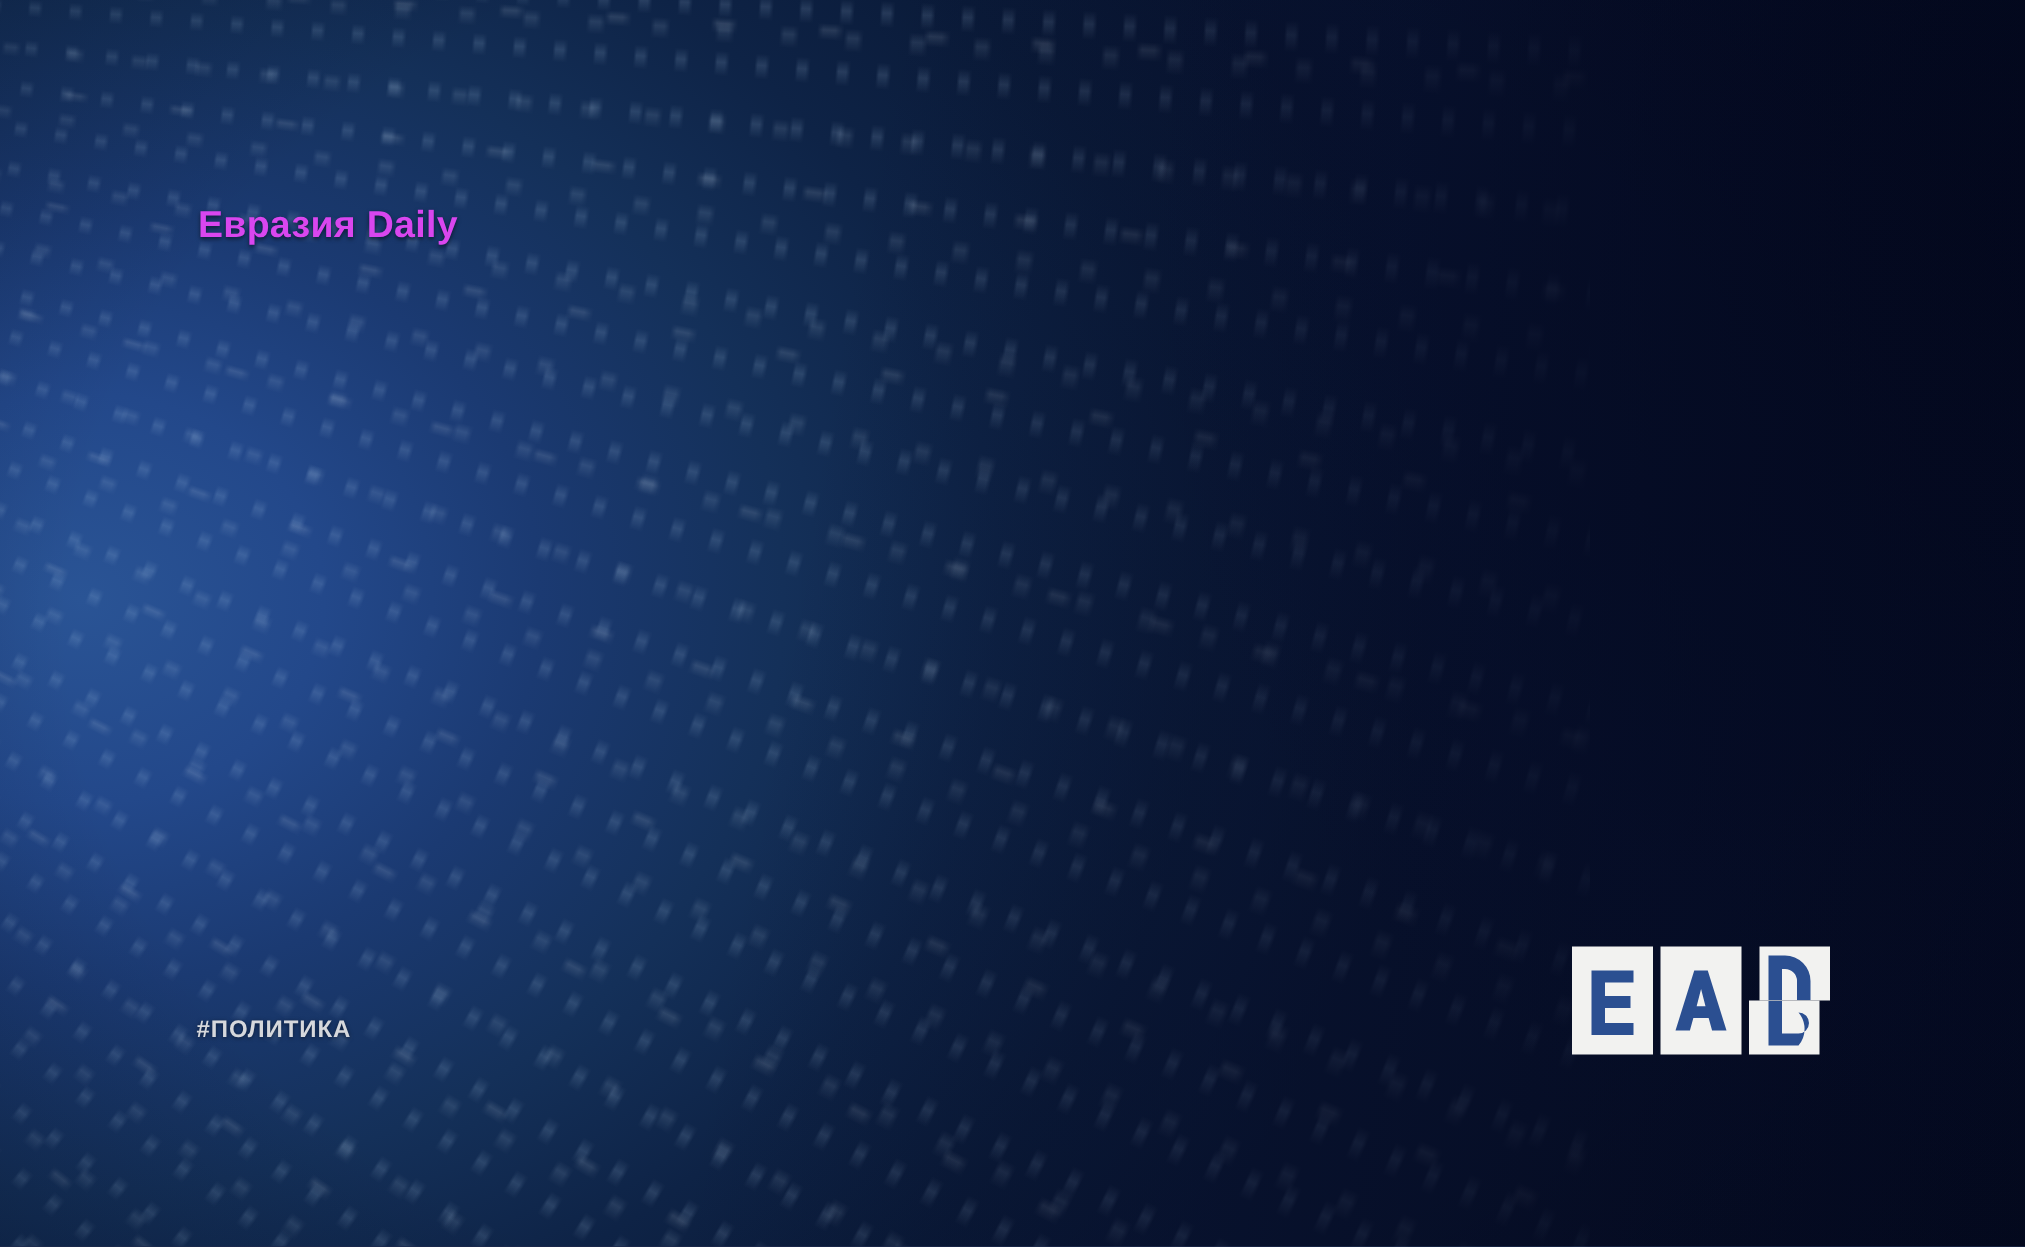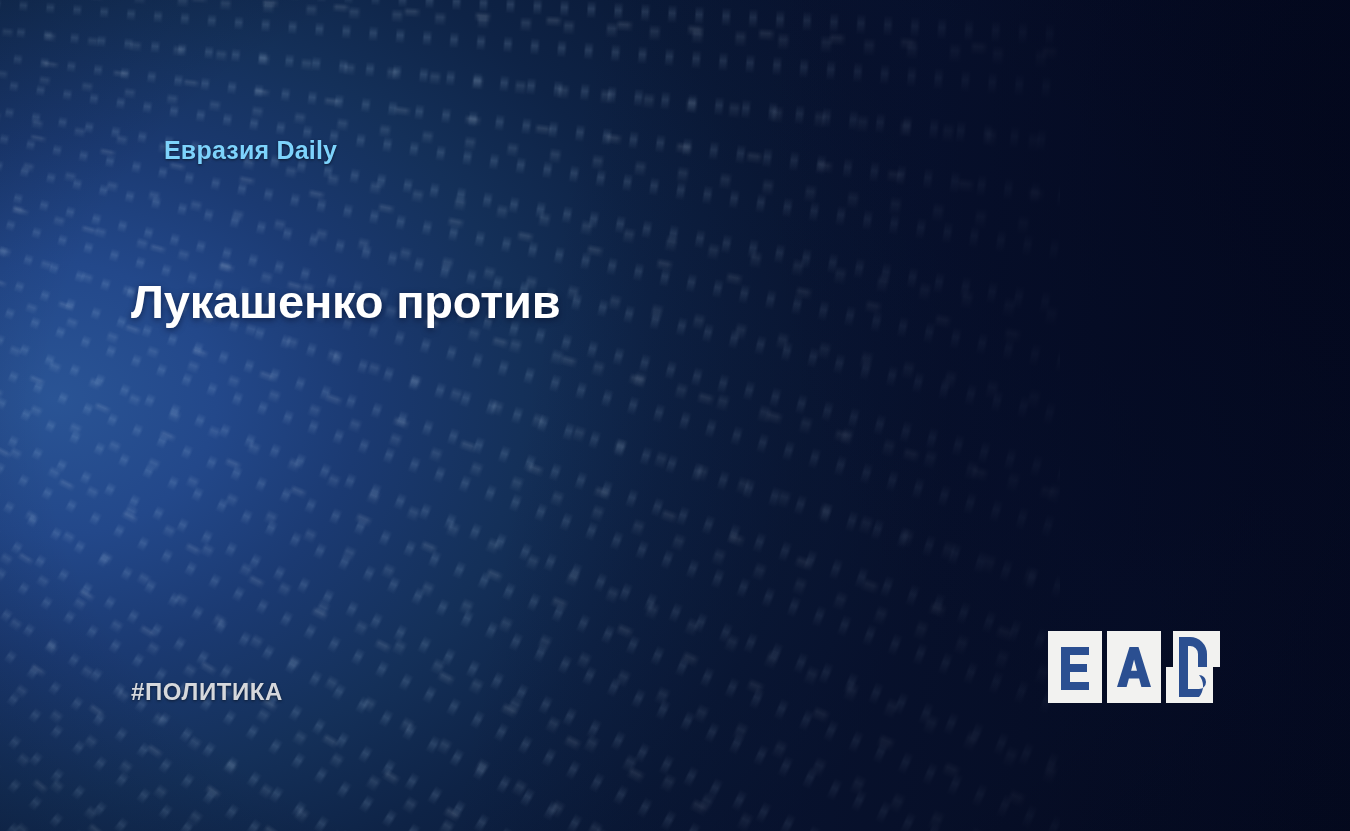--- a/index.html
+++ b/index.html
@@ -115,43 +115,42 @@
         rgba(7,15,42,.45) 62%, rgba(5,11,34,.80) 82%, rgba(4,9,30,.92) 100%);
   }
 
   
   .brand {
     position:absolute;
     left:132px; top:136px;
     font-size:25px;
     font-weight:bold;
     letter-spacing:.2px;
-    color:#7dd3fc;
+    color:#d946ef;
     text-shadow:0 1px 3px rgba(0,0,0,.55);
     white-space:nowrap;
-    margin-left:32px;
   }
 
   .headline {
     position:absolute;
     left:131px; top:264px;
     width:1000px;
     font-size:47px;
     font-weight:bold;
     line-height:76px;
     color:#ffffff;
     letter-spacing:-.2px;
     text-shadow:0 2px 6px rgba(0,10,35,.55);
   }
   .headline-line { white-space:nowrap; }
 
   .tag {
     position:absolute;
     left:131px; top:678px;
-    font-size:24px;
+    font-size:16px;
     font-weight:bold;
     letter-spacing:.6px;
     color:#d6d8dc;
     text-shadow:0 1px 3px rgba(0,0,0,.5);
     white-space:nowrap;
   }
 
   
   .logo {
     position:absolute;
@@ -197,21 +196,20 @@
     <div class="streaks s3"></div>
   </div>
 
   <div class="bg-layer streak-fade"></div>
   <div class="bg-layer bg-darkright"></div>
   <div class="bg-layer bg-vignette"></div>
 
   <div class="brand">Евразия Daily</div>
 
   <div class="headline">
-    <div class="headline-line">Лукашенко против</div>
   </div>
 
   <div class="tag">#ПОЛИТИКА</div>
 
   <div class="logo">
 
     <div class="logo-tile">
       <svg width="34" height="46" viewBox="0 0 34 46" aria-hidden="true">
         <path d="M3 3 h28 v8 H12 v9 h17 v8 H12 v10 h19 v8 H3 Z" fill="#2b4f91"></path>
       </svg>

